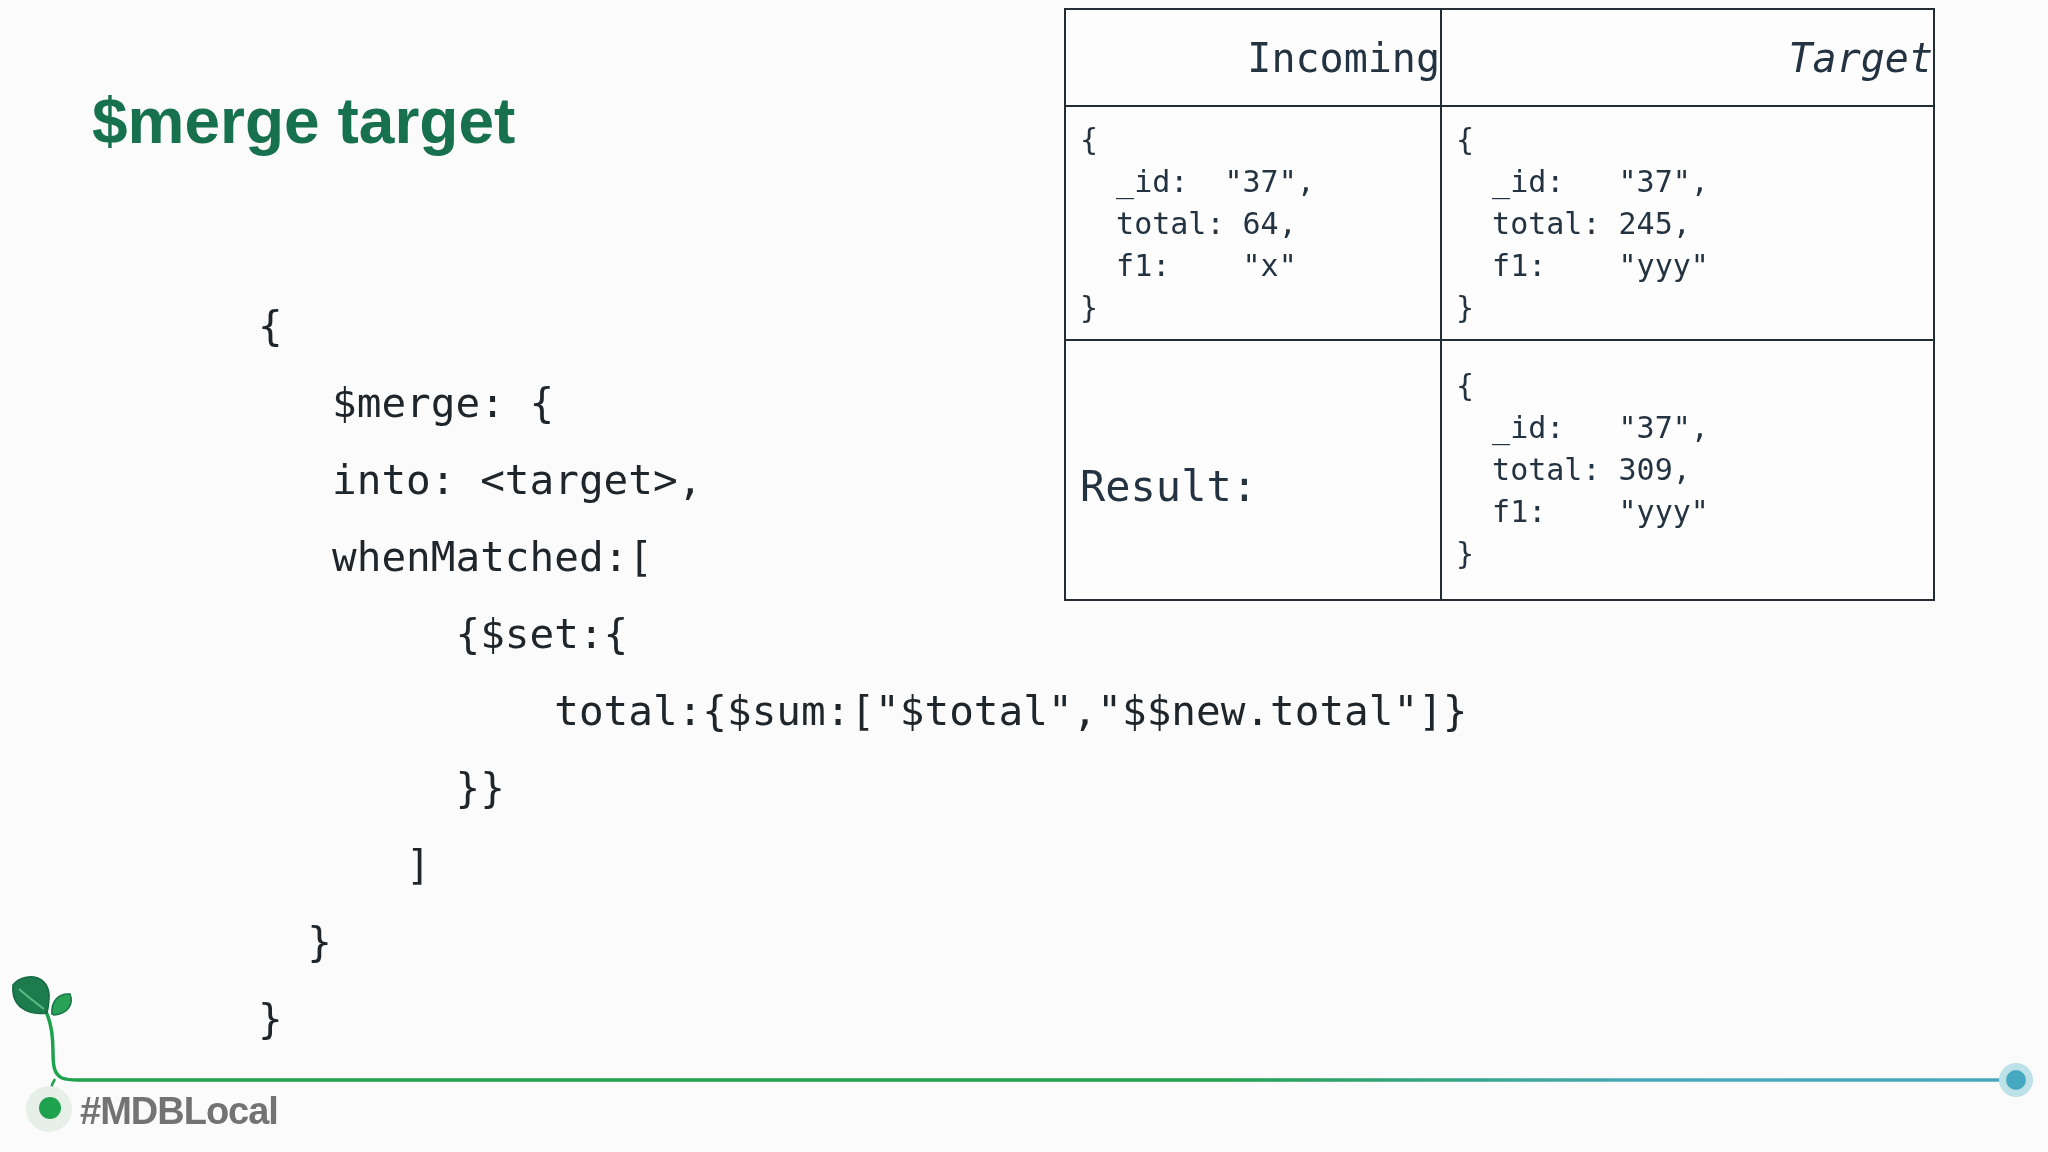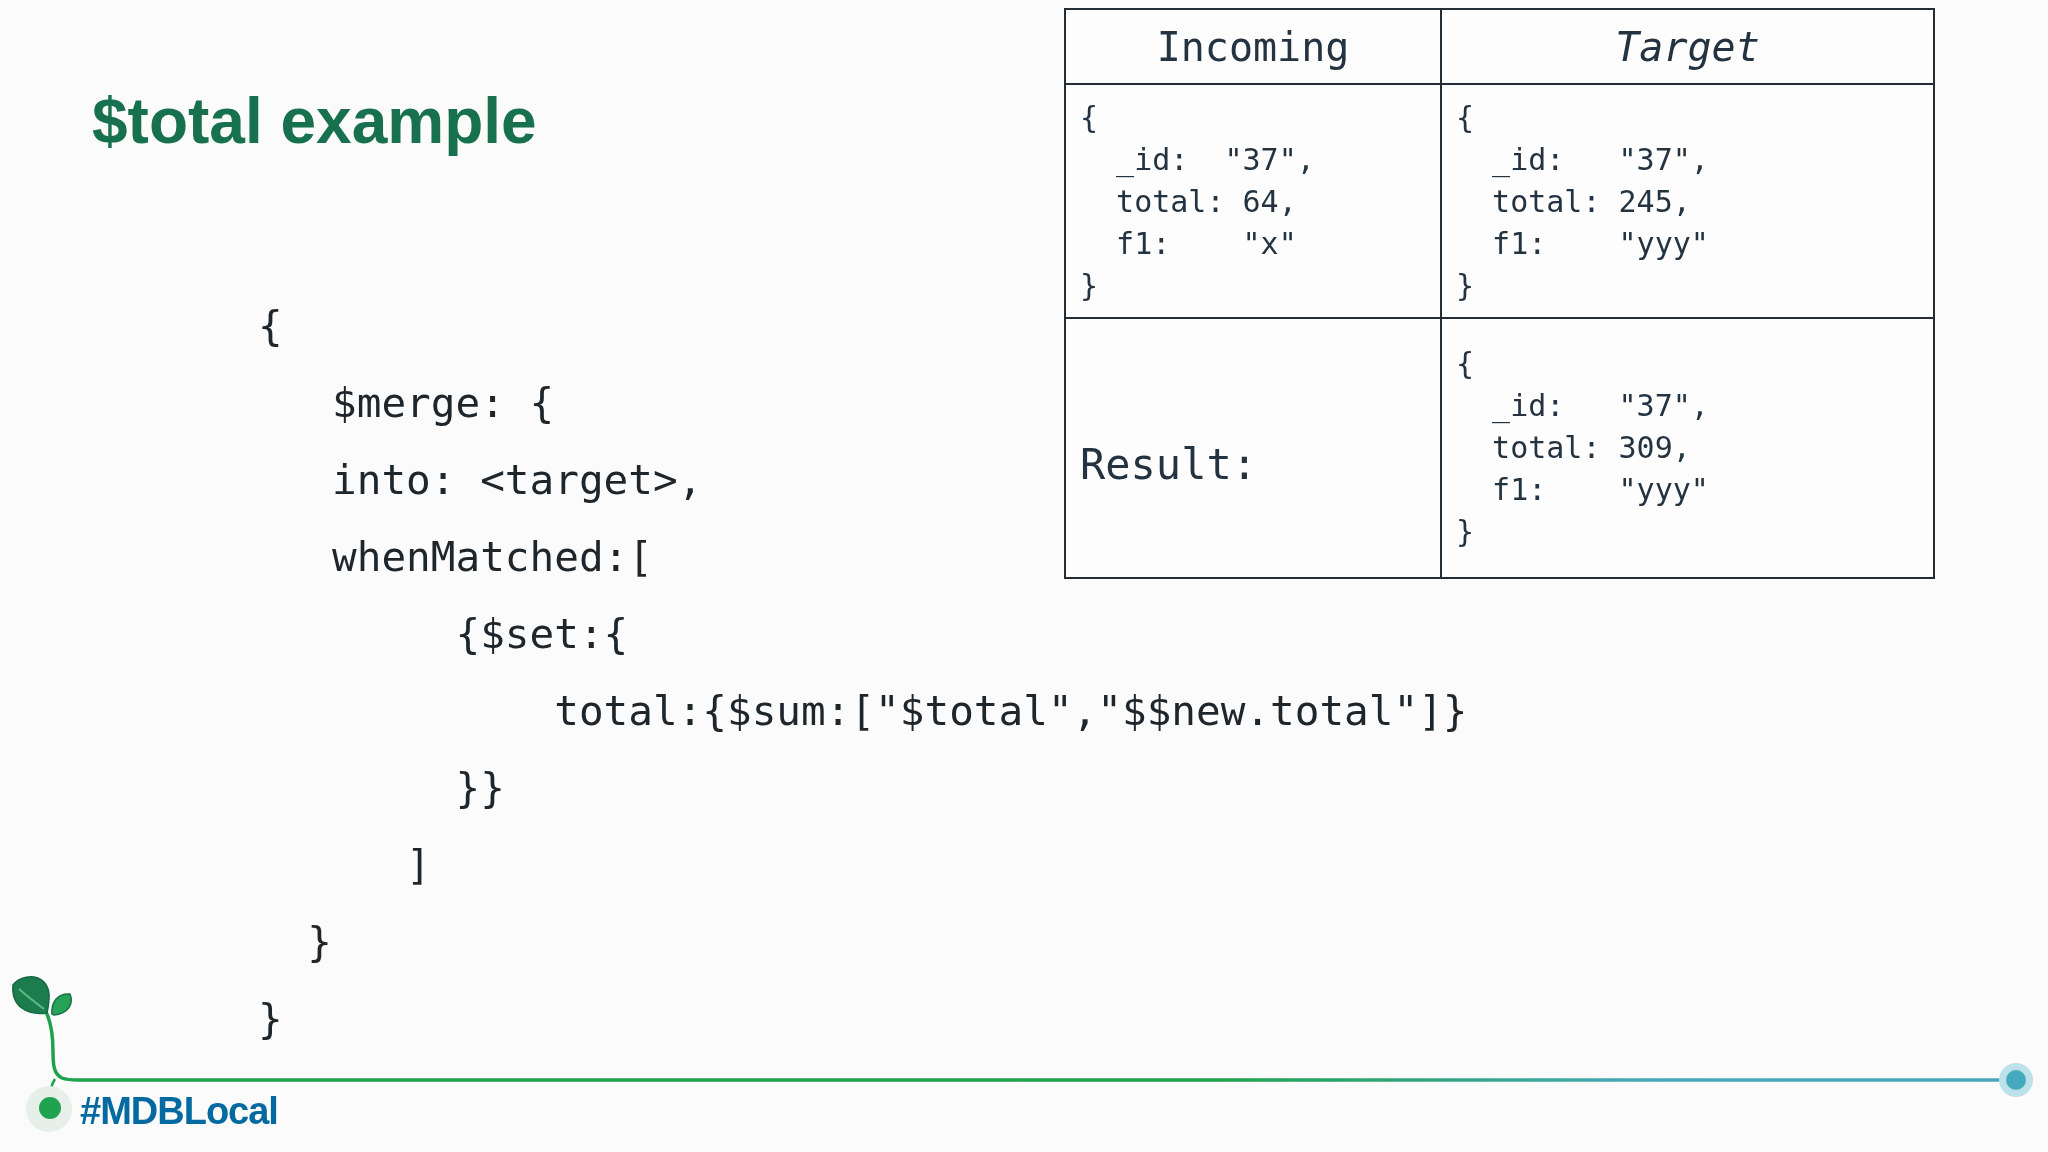--- a/index.html
+++ b/index.html
@@ -43,25 +43,25 @@
     background: #FDFDFD;
   }
   .doc-table th, .doc-table td {
     border: 2.5px solid #242D35;
     padding: 0;
     vertical-align: top;
     color: #243341;
   }
   .doc-table th {
     width: 376px;
-    height: 75px;
+    height: 97px;
     font-family: "DejaVu Sans Mono", monospace;
     font-weight: 400;
     font-size: 40px;
-    text-align: center;
+    text-align: right;
     vertical-align: middle;
   }
   .doc-table th.col-target { width: 493px; font-style: italic; }
   .row-docs td { height: 234px; }
   .row-result td { height: 260px; vertical-align: middle; }
   .cell-doc {
     margin: 0;
     font-family: "DejaVu Sans Mono", monospace;
     font-size: 30px;
     line-height: 42px;
@@ -83,30 +83,30 @@
     width: 2048px; height: 1152px;
     pointer-events: none;
   }
 
   .hashtag {
     position: absolute;
     left: 80px; top: 1090px;
     font-size: 38px;
     font-weight: 700;
     letter-spacing: -1px;
-    color: #0369a1;
+    color: #737373;
     font-family: "Liberation Sans", sans-serif;
   }
 </style>
 </head>
 <body>
 
 <div>
 
-  <h1 class="slide-title">$total example</h1>
+  <h1 class="slide-title">$merge target</h1>
 
   <pre class="code-block">{
    $merge: {
    into: &lt;target&gt;,
    whenMatched:[
         {$set:{
             total:{$sum:["$total","$$new.total"]}
         }}
       ]
   }

